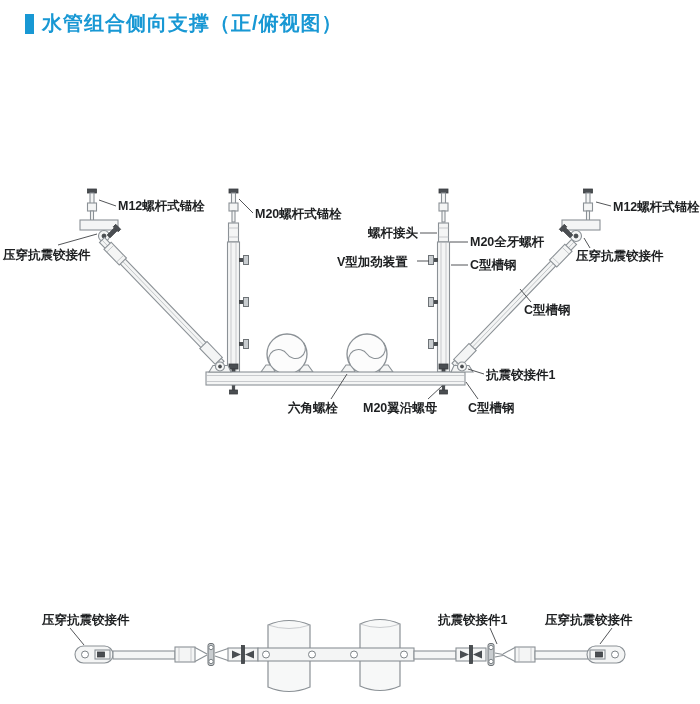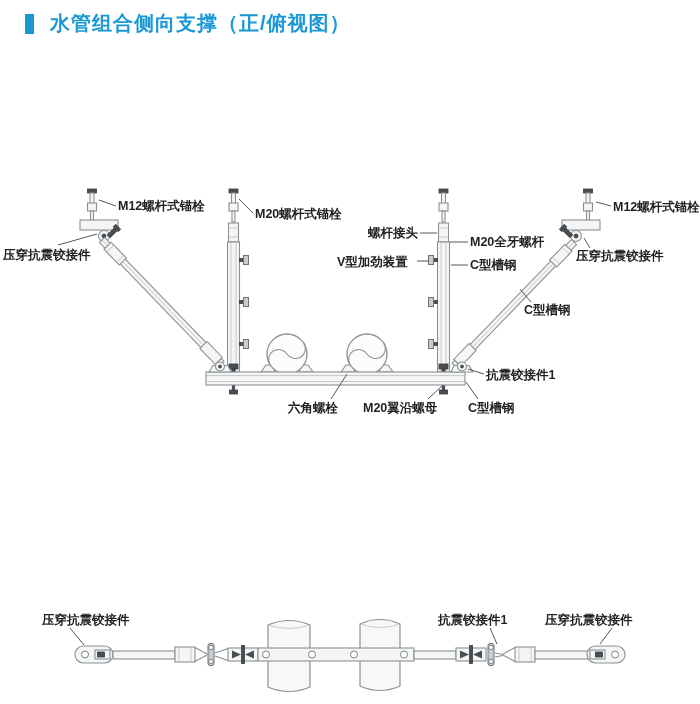--- a/index.html
+++ b/index.html
@@ -1,18 +1,18 @@
 <!DOCTYPE html>
 <html><head>
 <meta charset="utf-8">
 <style>
   html,body{margin:0;padding:0;background:#ffffff;}
   .page{position:relative;width:700px;height:704px;background:#ffffff;overflow:hidden;
         font-family:"Liberation Sans","DejaVu Sans",sans-serif;}
-  header{position:absolute;left:25px;top:10px;display:flex;align-items:center;gap:16px;z-index:2;}
+  header{position:absolute;left:25px;top:10px;display:flex;align-items:center;gap:8px;z-index:2;}
   .tbar{display:inline-block;width:9px;height:20px;background:#1898d4;}
   h1{margin:0;font-size:20px;font-weight:bold;color:#1898d4;letter-spacing:1px;}
   svg{position:absolute;left:0;top:0;font-family:"Liberation Sans","DejaVu Sans",sans-serif;}
   .p     {fill:#f4f5f5;stroke:#8b9196;stroke-width:1.1;}
   .p-mid {fill:#c9cdd0;stroke:#6d7276;stroke-width:1;}
   .p-dark{fill:#4a4e52;stroke:#3a3d40;stroke-width:0.8;}
   .fill-dark{fill:#4a4e52;stroke:none;}
   .pipe  {fill:#fcfcfc;stroke:#8b9196;stroke-width:1.3;}
   .pipe2 {fill:#f7f8f8;stroke:#8b9196;stroke-width:1.2;}
   .hole  {fill:#ffffff;stroke:#7d8387;stroke-width:1;}

